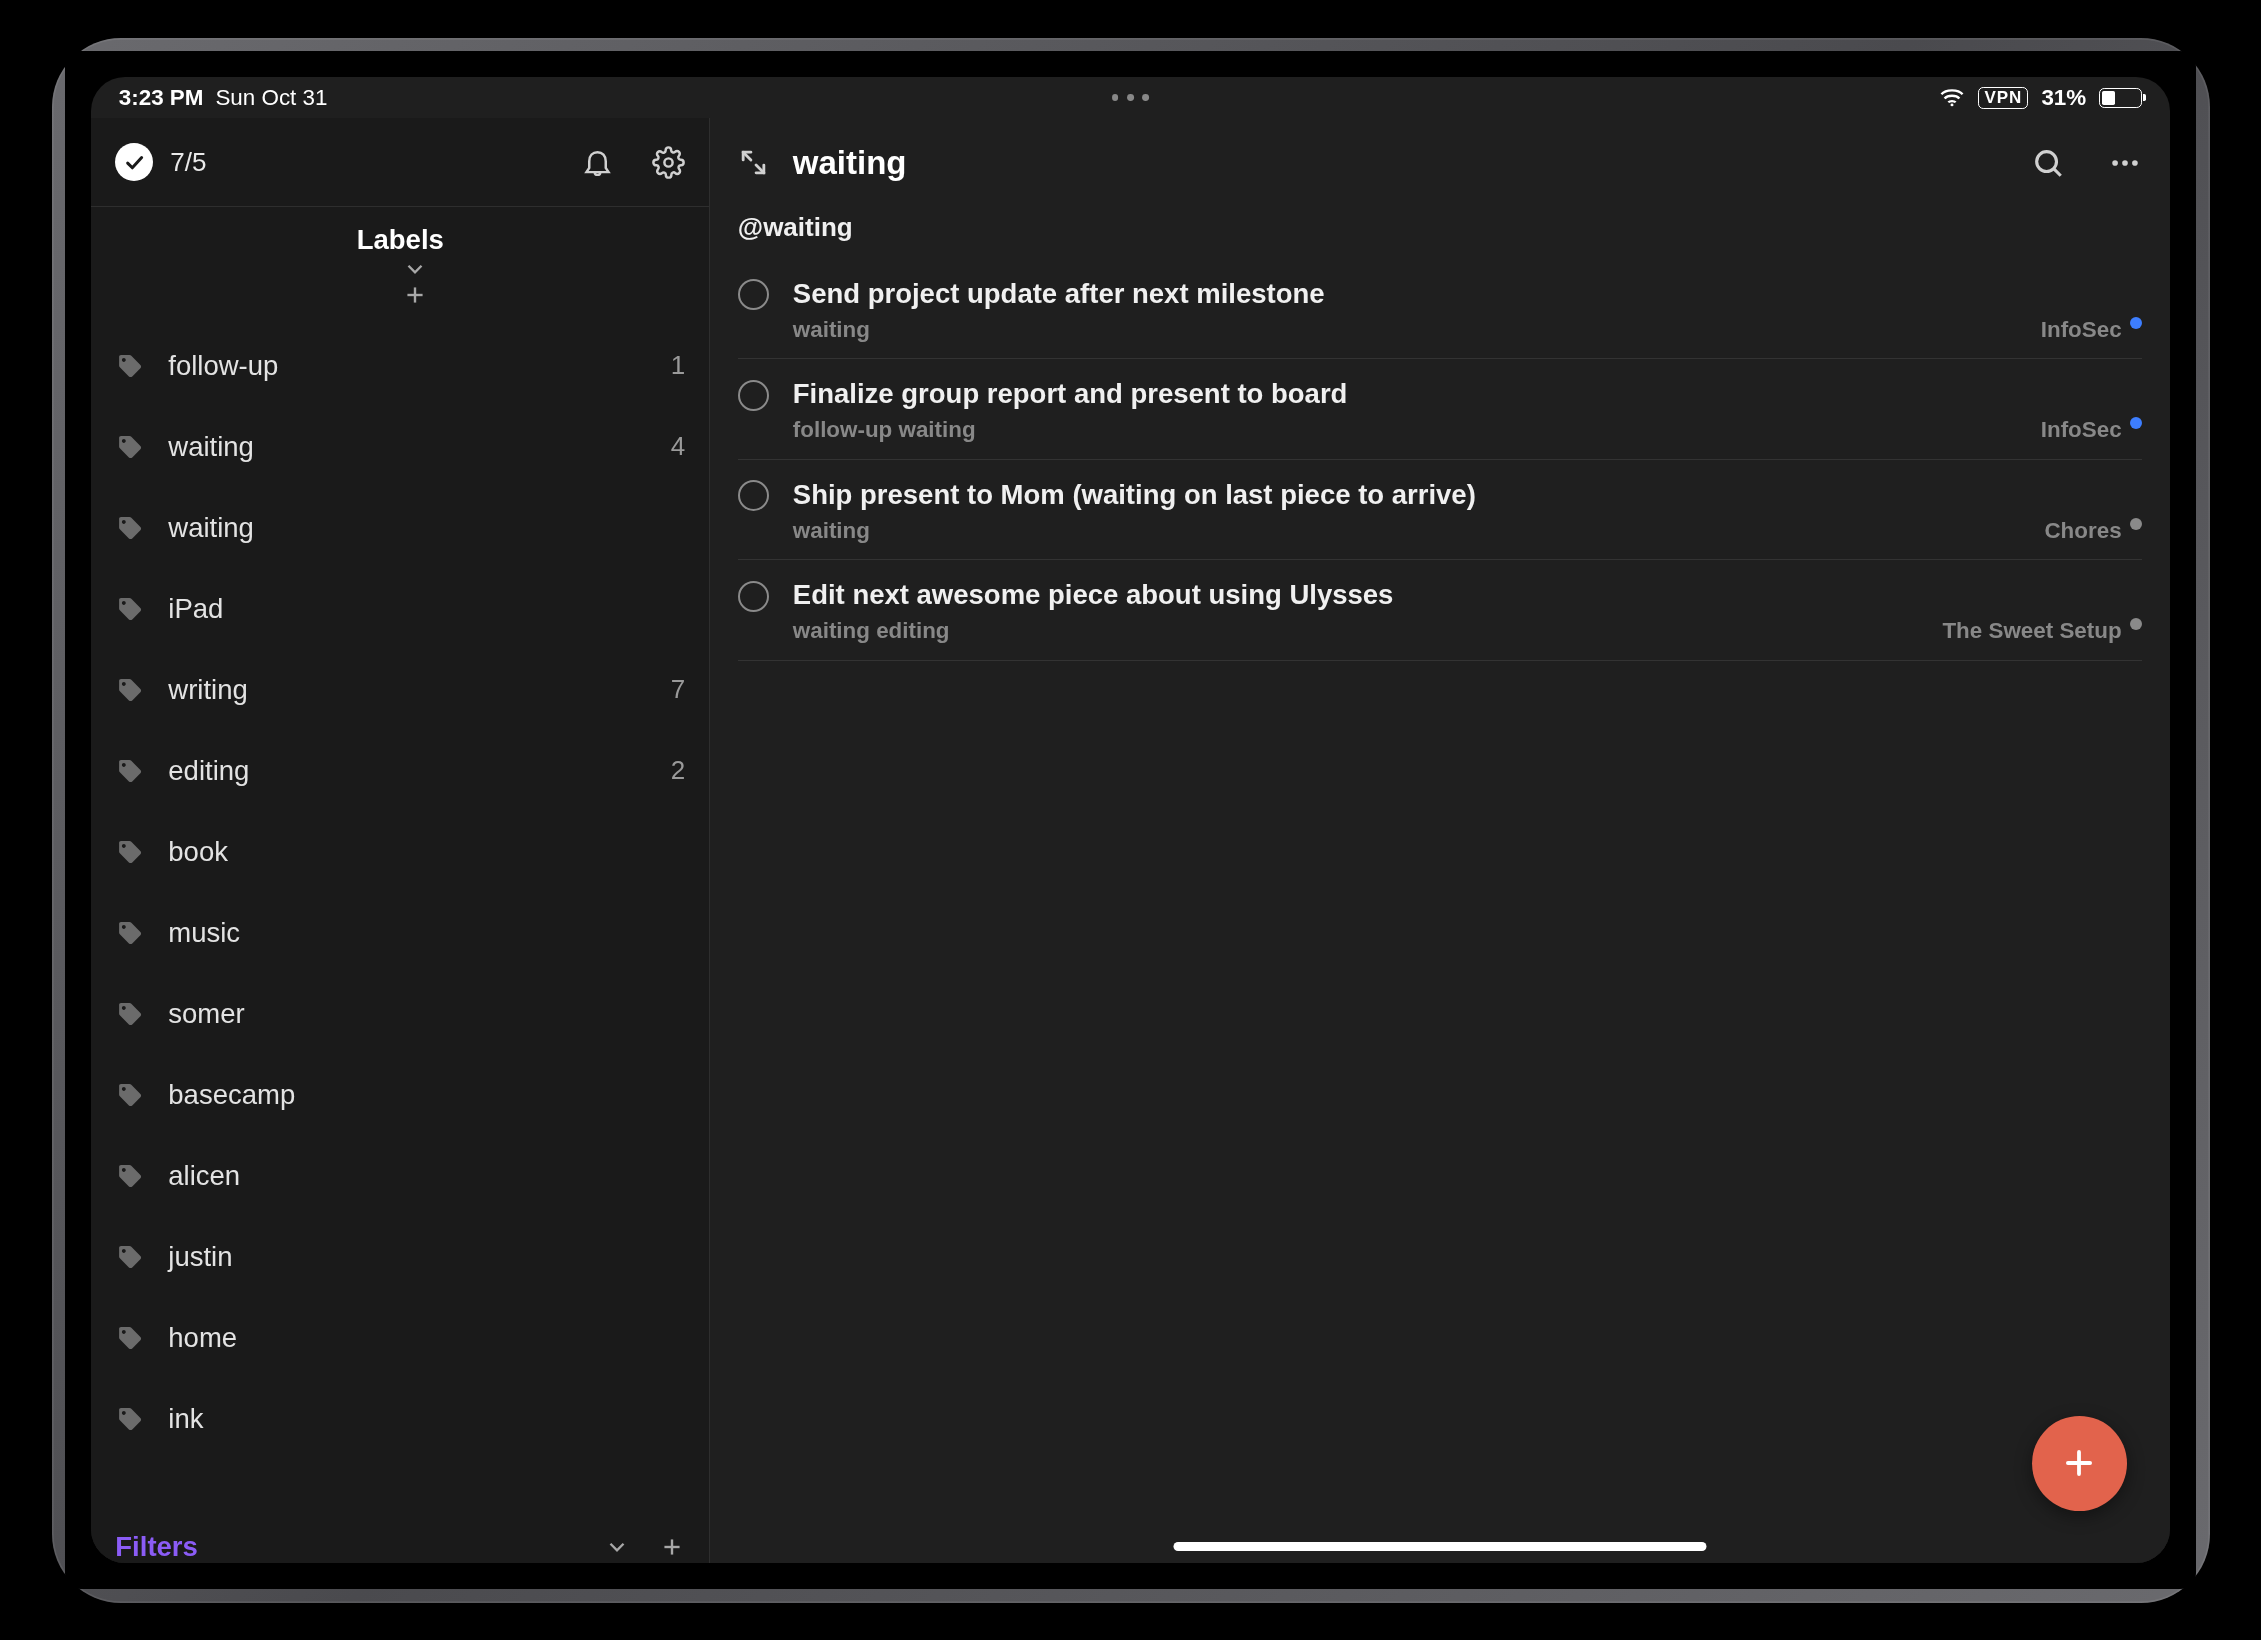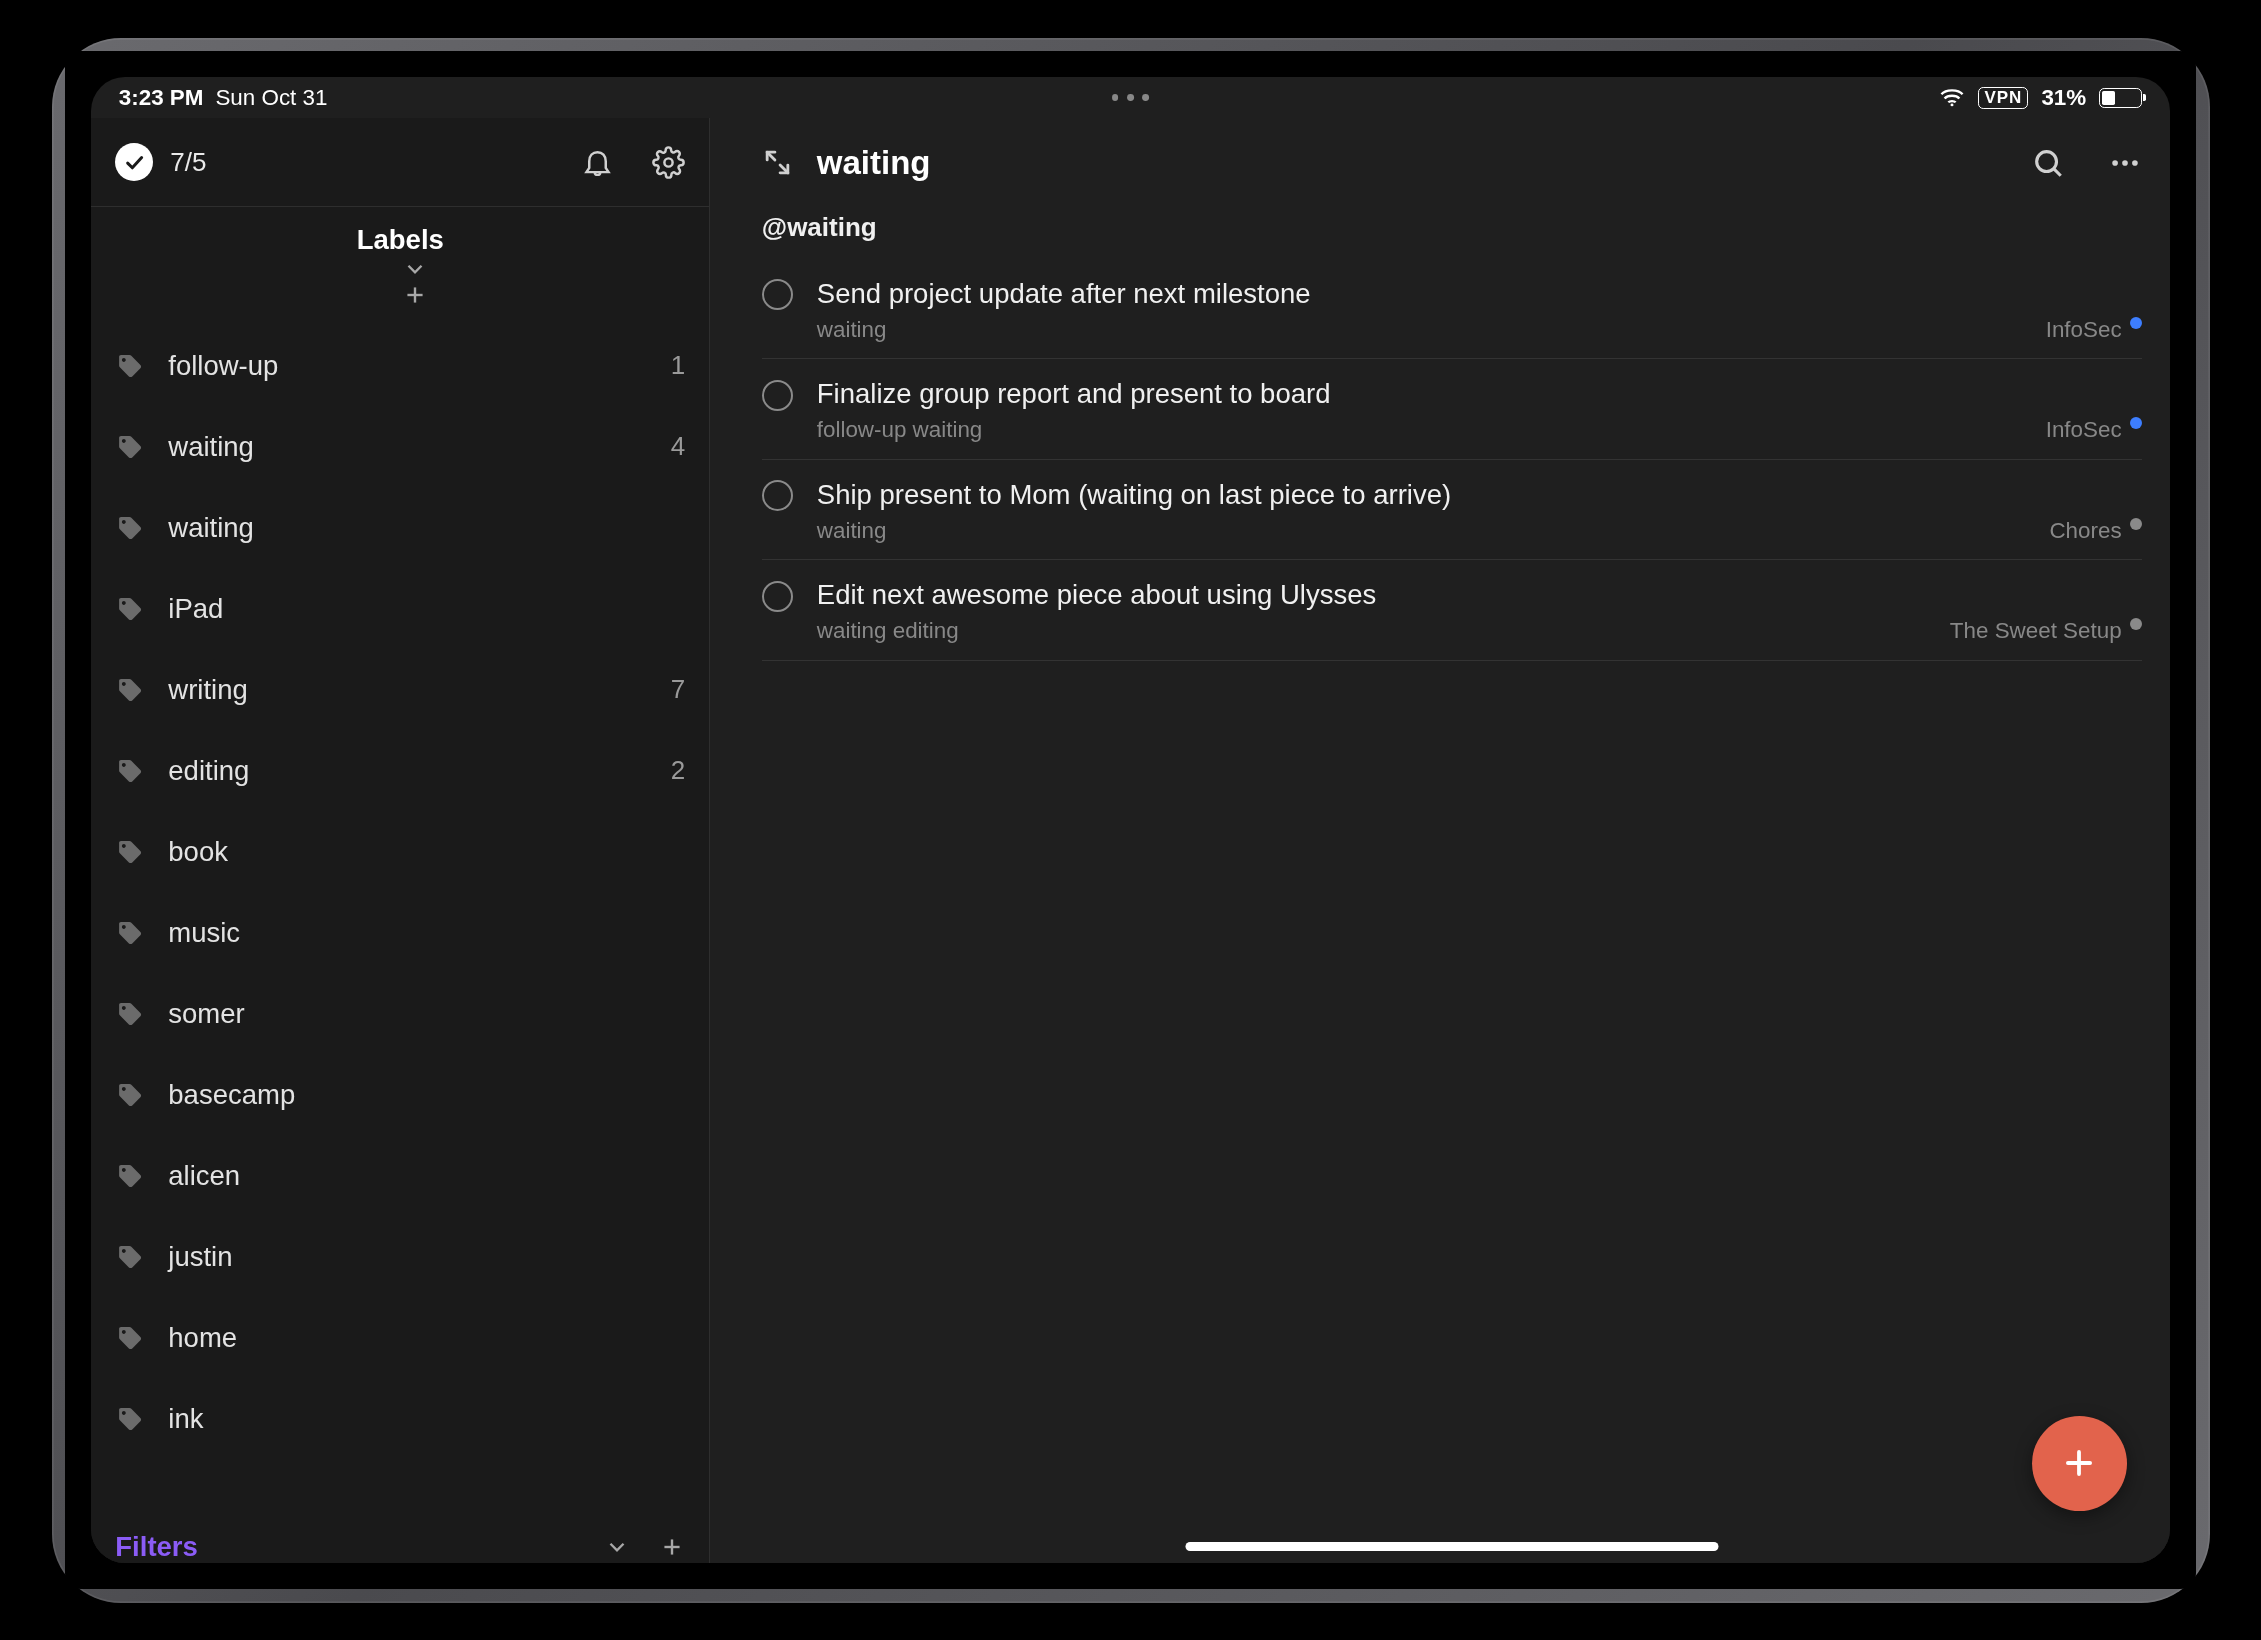--- a/index.html
+++ b/index.html
@@ -108,21 +108,20 @@
       margin-left: 1.7px;
       background: #fff;
       border-radius: 1.7px;
     }
     
     .app {
       flex: 1;
       display: flex;
       overflow: hidden;
       position: relative;
-      gap: 24px;
     }
     .sidebar {
       width: 619px;
       background: #1a1a1a;
       border-right: 0.9px solid #2e2e2e;
       display: flex;
       flex-direction: column;
       overflow: hidden;
     }
     .sidebar-top {
@@ -243,21 +242,21 @@
     }
     .task-checkbox {
       width: 31px; height: 31px;
       border: 2.1px solid #8a8a8a;
       border-radius: 50%;
       margin-right: 24px;
       margin-top: 3.4px;
       flex-shrink: 0;
       cursor: pointer;
     }
-    .task-body { flex: 1; display: flex; flex-direction: column; }
+    .task-body { flex: 1; display: flex; flex-direction: column; font-weight: bold; }
     .task-title {
       color: #f0f0f0;
       font-size: 27.5px;
       line-height: 1.3;
     }
     .task-meta-row {
       display: flex;
       align-items: center;
       margin-top: 5.2px;
     }

